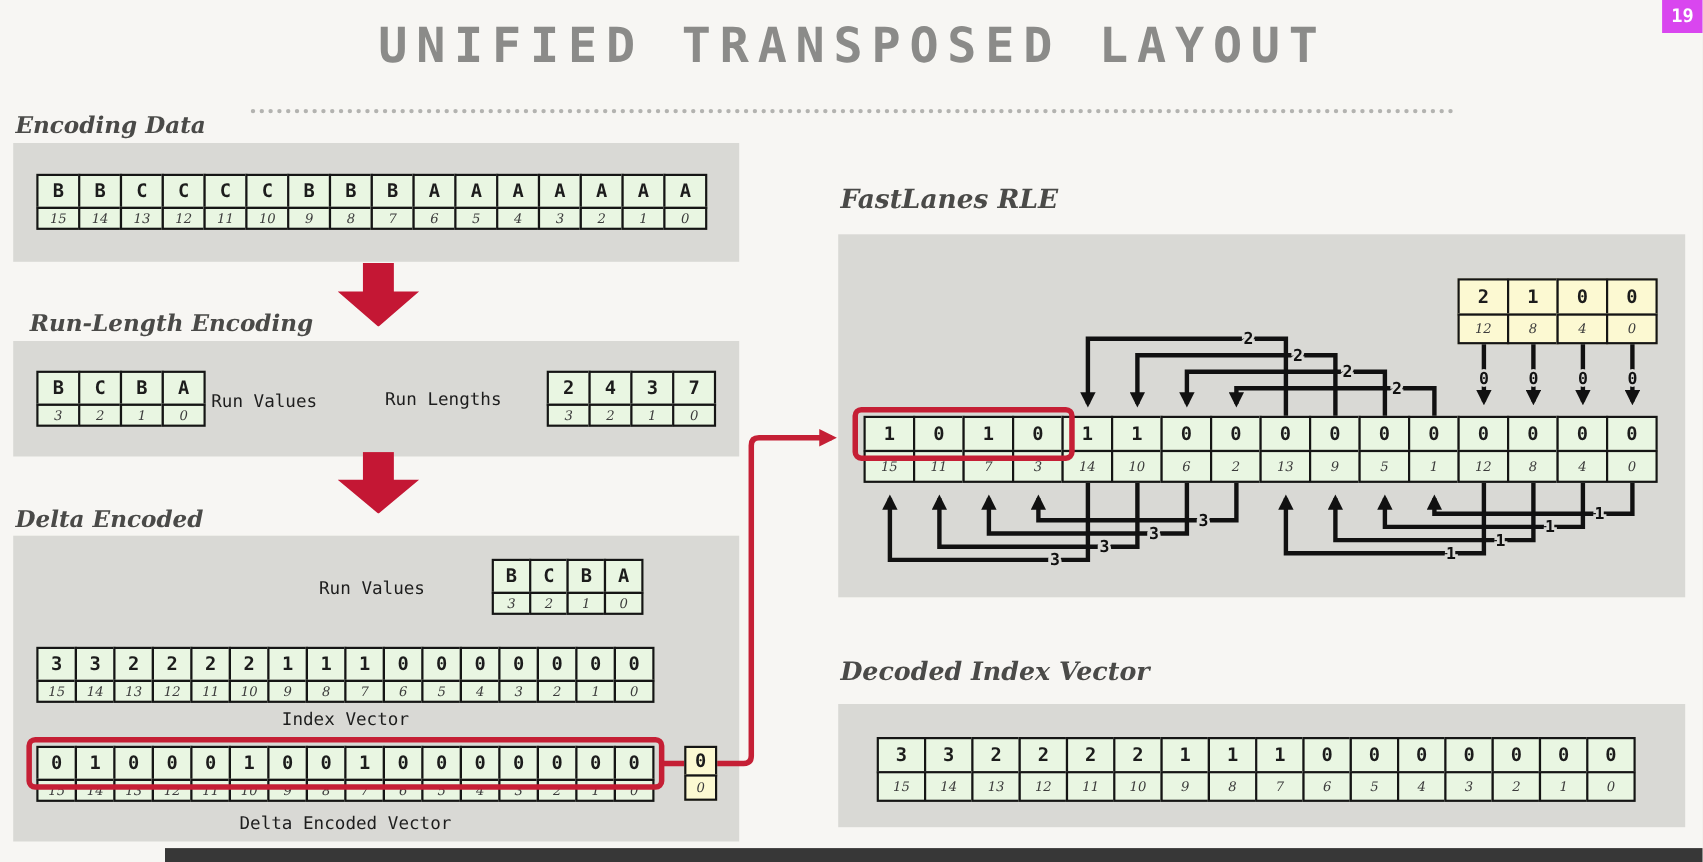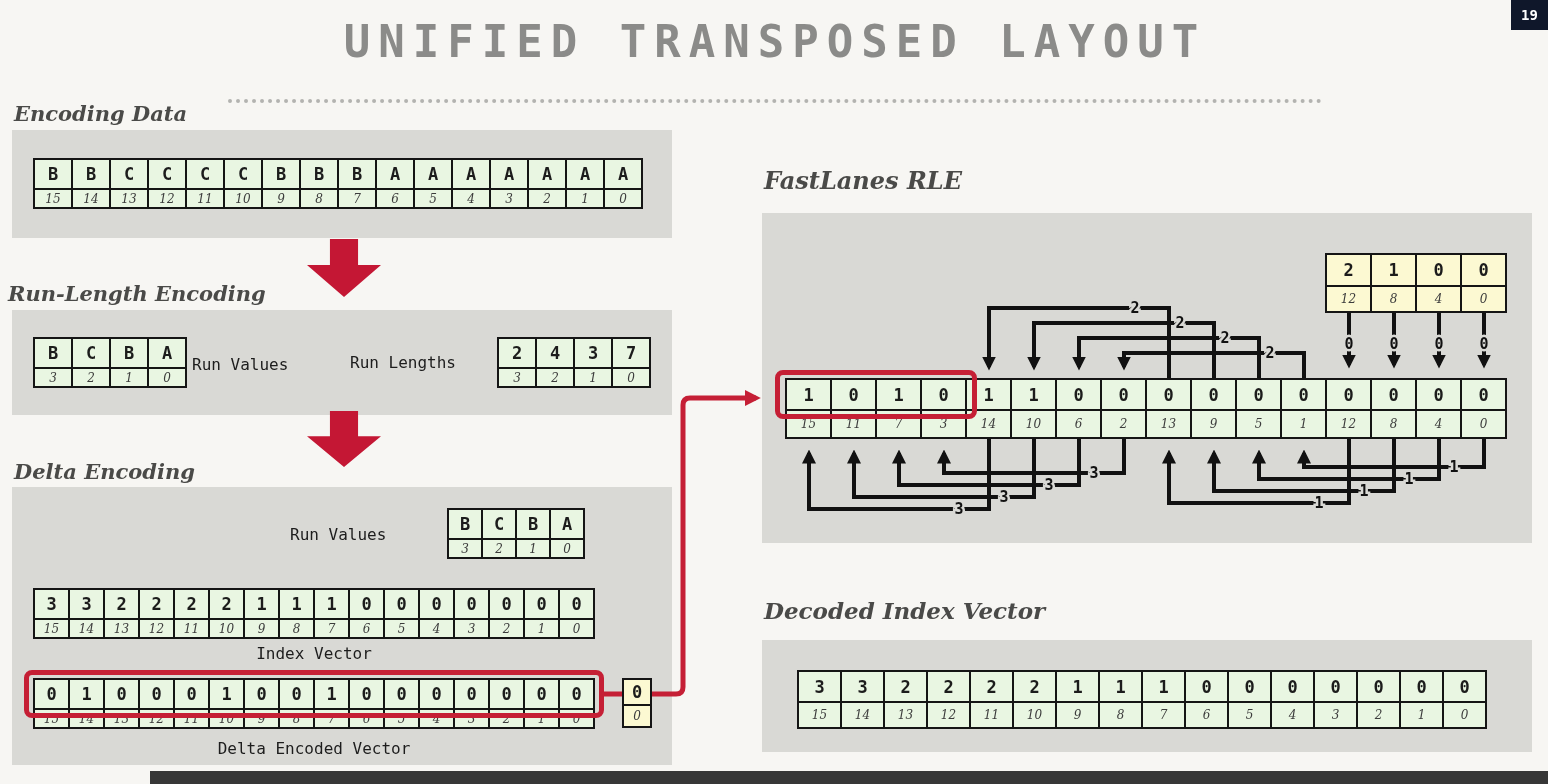--- a/index.html
+++ b/index.html
@@ -1,22 +1,22 @@
 <!DOCTYPE html>
 <html><head>
 <meta charset="utf-8">
 <style>
   *{margin:0;padding:0;box-sizing:border-box;}
   html,body{background:#e9e8e6;}
   .stage{position:relative;width:1548px;height:784px;background:#f7f6f3;overflow:hidden;
          font-family:"DejaVu Sans",sans-serif;}
 
-  .slide-num{position:absolute;right:0;top:0;width:37px;height:30px;background:#0f172a;color:#fff;
+  .slide-num{position:absolute;right:0;top:0;width:37px;height:30px;background:#d946ef;color:#fff;
              display:flex;align-items:center;justify-content:center;
-             font-family:"DejaVu Sans Mono",monospace;font-weight:700;font-size:14px;}
+             font-family:"DejaVu Sans Mono",monospace;font-weight:700;font-size:17px;}
 
   .title{position:absolute;left:150px;top:16px;width:1250px;text-align:center;
          font-family:"DejaVu Sans Mono",monospace;font-weight:700;font-size:44px;
          letter-spacing:8px;color:#8b8b89;}
   .title-rule{position:absolute;left:228px;top:99px;width:1094px;border-top:4px dotted #b3b3b0;}
 
   .heading{position:absolute;font-family:"DejaVu Serif",serif;font-style:italic;font-weight:700;
            color:#4a4a48;font-size:21px;}
   .heading.big{font-size:24px;}
   .heading.mid{font-size:23px;}
@@ -124,21 +124,21 @@
         </div>
         <div class="cellcol">
           <div class="cellval">A</div>
           <div class="cellidx">0</div>
         </div>
       </div>
   </div>
 
   <div class="block-arrow" style="left:307px;top:239px;width:74px;height:58px;"></div>
 
-  <div class="heading" style="left:8px;top:281px;">Run-Length Encoding</div>
+  <div class="heading" style="left:27px;top:281px;">Run-Length Encoding</div>
   <div class="panel" style="left:12px;top:310px;width:660px;height:105px;">
     <div class="dtable" style="left:21px;top:27px;">
         <div class="cellcol">
           <div class="cellval">B</div>
           <div class="cellidx">3</div>
         </div>
         <div class="cellcol">
           <div class="cellval">C</div>
           <div class="cellidx">2</div>
         </div>
@@ -168,21 +168,21 @@
         </div>
         <div class="cellcol">
           <div class="cellval">7</div>
           <div class="cellidx">0</div>
         </div>
       </div>
   </div>
 
   <div class="block-arrow" style="left:307px;top:411px;width:74px;height:56px;"></div>
 
-  <div class="heading" style="left:14px;top:459px;">Delta Encoding</div>
+  <div class="heading" style="left:14px;top:459px;">Delta Encoded</div>
   <div class="panel" style="left:12px;top:487px;width:660px;height:278px;">
     <div class="mono-label" style="left:278px;top:38px;">Run Values</div>
     <div class="dtable" style="left:435px;top:21px;--cw:36px;">
         <div class="cellcol">
           <div class="cellval">B</div>
           <div class="cellidx">3</div>
         </div>
         <div class="cellcol">
           <div class="cellval">C</div>
           <div class="cellidx">2</div>

